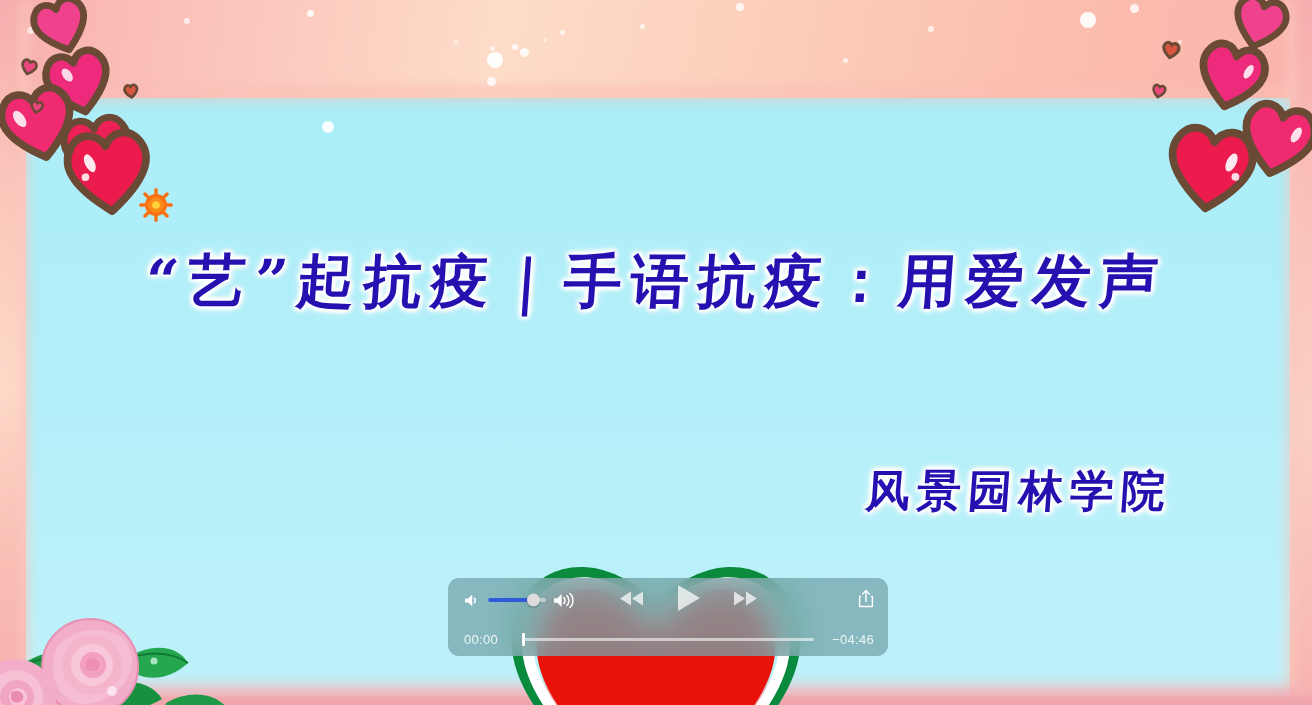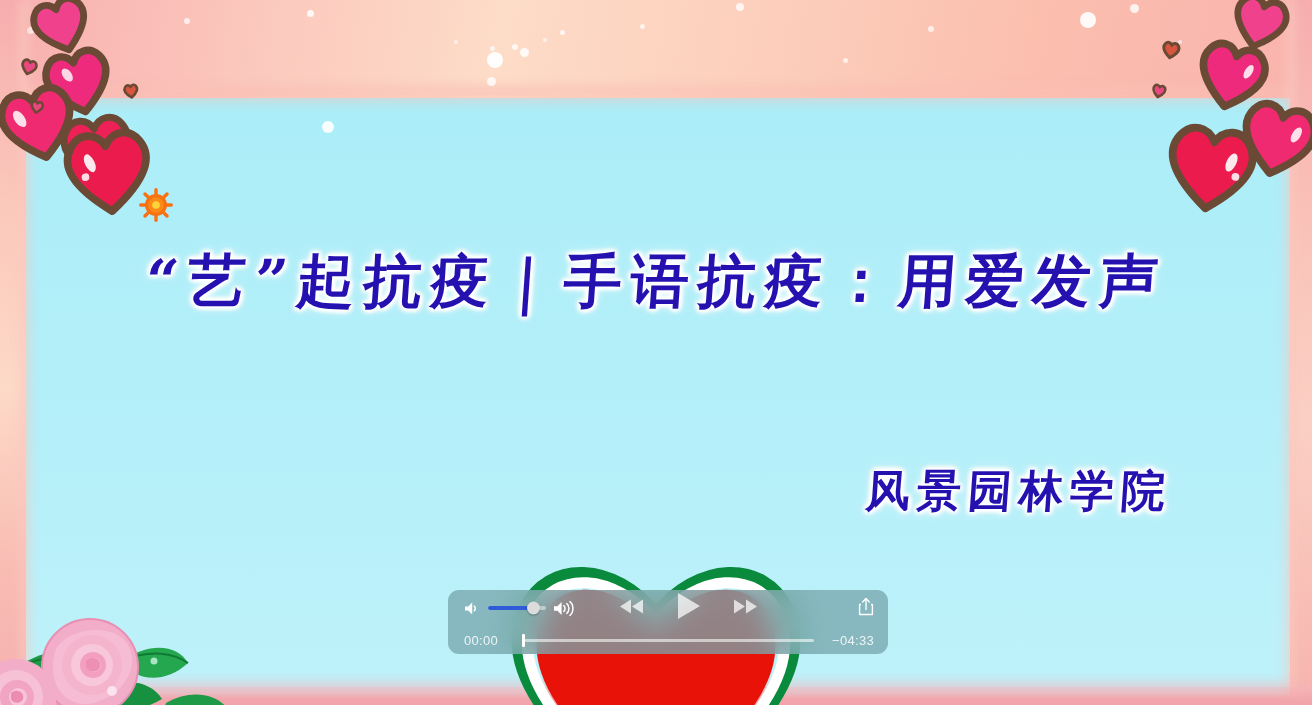--- a/index.html
+++ b/index.html
@@ -123,22 +123,22 @@
        0 0 3px #fff, 0 0 3px #fff, 0 0 5px #fff, 0 0 7px #fff,
        2px 2px 4px #fff, -2px -2px 4px #fff,
        2px -2px 4px #fff, -2px 2px 4px #fff,
        0 0 12px rgba(255,255,255,.95);
     transform:skewX(-4deg);
   }
 
   
   #player{
     position:absolute;
-    left:448px; top:590px;
-    width:440px; height:64px;
+    left:448px; top:578px;
+    width:440px; height:78px;
     border-radius:11px;
     background:rgba(118,166,172,.76);
     backdrop-filter:blur(14px);
     overflow:hidden;
     display:flex; flex-direction:column;
   }
   .player-row{
     display:flex; align-items:center;
     position:relative; z-index:2;
   }
@@ -460,17 +460,17 @@
     </div>
 
     <div class="player-row row-bot">
       <span class="time-label time-cur">00:00</span>
 
       <span class="scrub-wrap">
         <span class="scrub-track"></span>
         <span class="scrub-head" style="left: 0%;"></span>
       </span>
 
-      <span class="time-label time-rem">−04:33</span>
+      <span class="time-label time-rem">−04:46</span>
     </div>
   </div>
 
 </div>
 
 </body></html>

